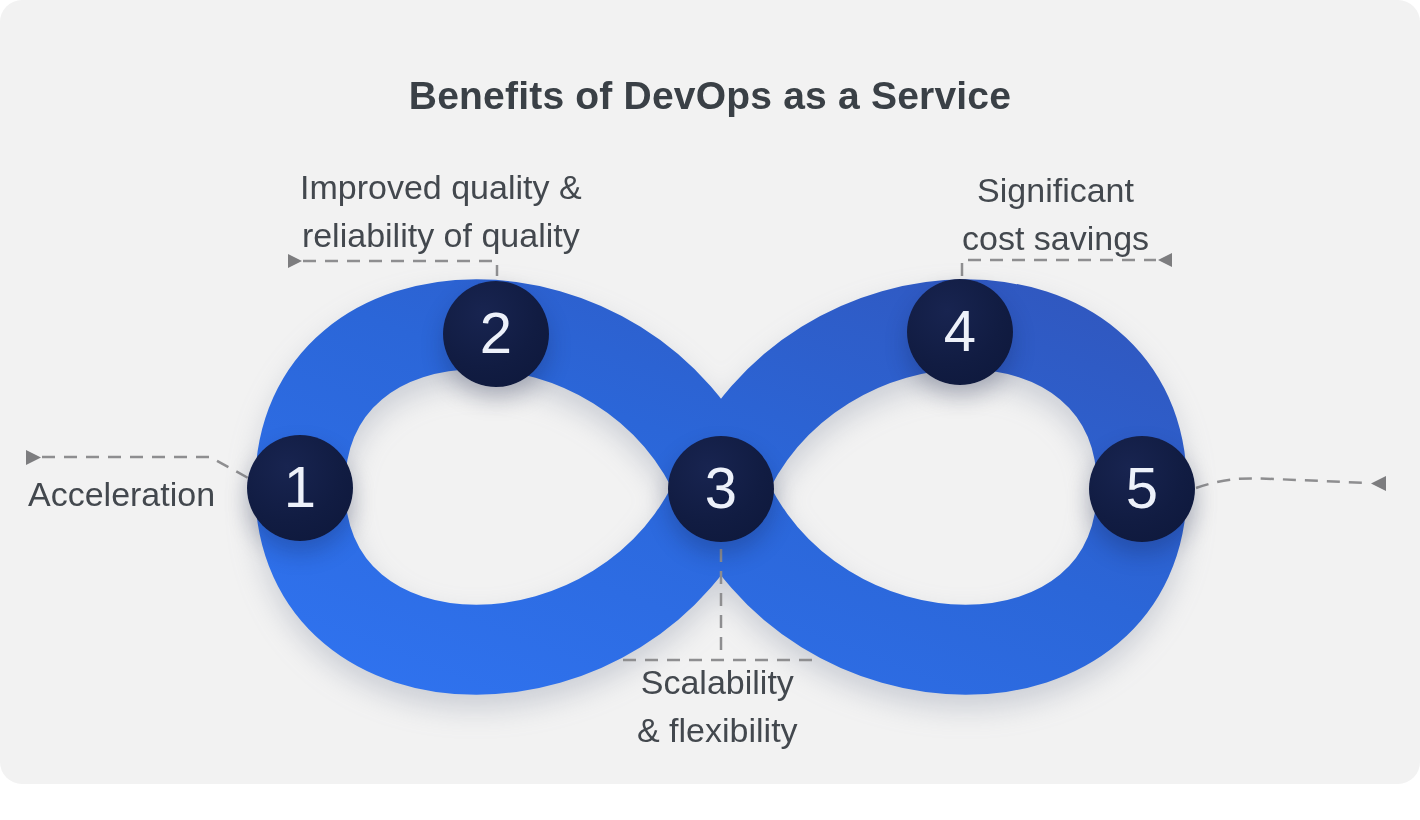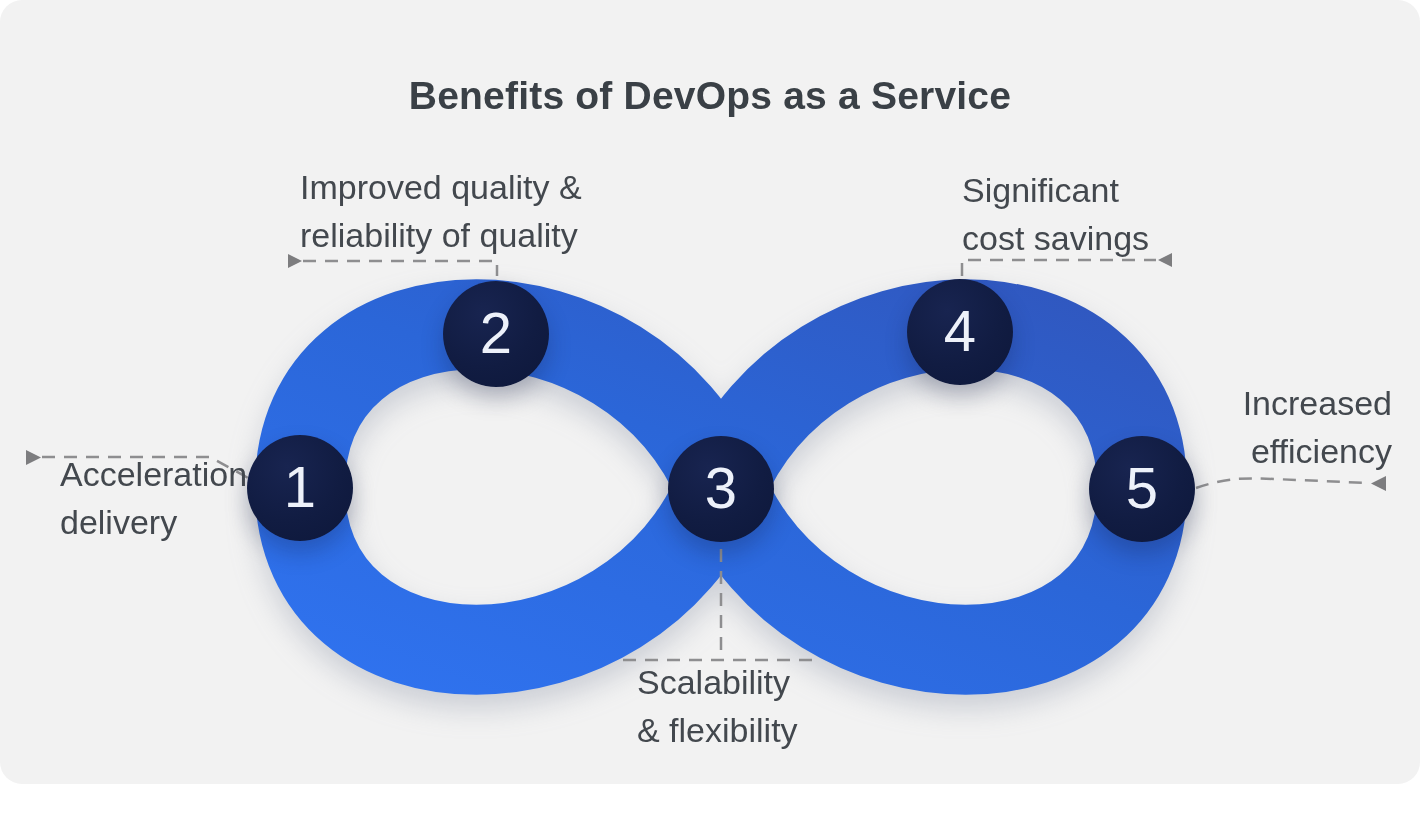--- a/index.html
+++ b/index.html
@@ -58,22 +58,22 @@
   .node-3 { left: 668px; top: 436px; }
   .node-4 { left: 907px; top: 279px; }
   .node-5 { left: 1089px; top: 436px; }
   .label {
     position: absolute;
     font-size: 34px;
     line-height: 48px;
     color: #43484E;
     white-space: nowrap;
   }
-  .label span { display: block; }
-  .label-1 { left: 28px;  top: 450px; margin-left: 32px; }
+  .label span { display: block; text-align: center; }
+  .label-1 { left: 28px;  top: 470px; }
   .label-2 { left: 300px; top: 163px; }
   .label-3 { left: 637px; top: 658px; }
   .label-4 { left: 962px; top: 166px; }
   .label-5 { right: 28px; top: 379px; text-align: right; }
 </style>
 </head>
 <body>
 
 <div class="canvas">
 
@@ -122,32 +122,27 @@
   </div>
   <div class="node node-4">
     <span class="num">4</span>
   </div>
   <div class="node node-5">
     <span class="num">5</span>
   </div>
 
   <div class="label label-1">
     <span>Acceleration</span>
-    <span>delivery</span>
   </div>
   <div class="label label-2">
     <span>Improved quality &amp;</span>
     <span>reliability of quality</span>
   </div>
   <div class="label label-4">
     <span>Significant</span>
     <span>cost savings</span>
   </div>
   <div class="label label-3">
     <span>Scalability</span>
     <span>&amp; flexibility</span>
   </div>
-  <div class="label label-5">
-    <span>Increased</span>
-    <span>efficiency</span>
-  </div>
 
 </div>
 
 </body></html>

